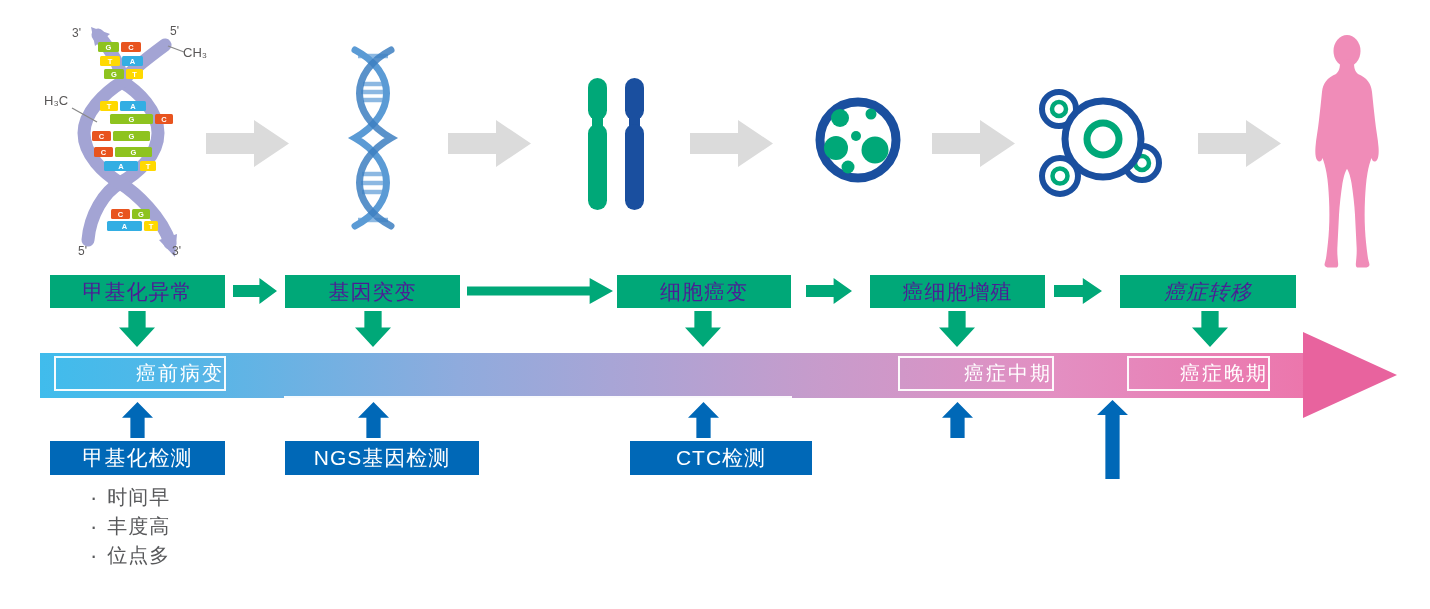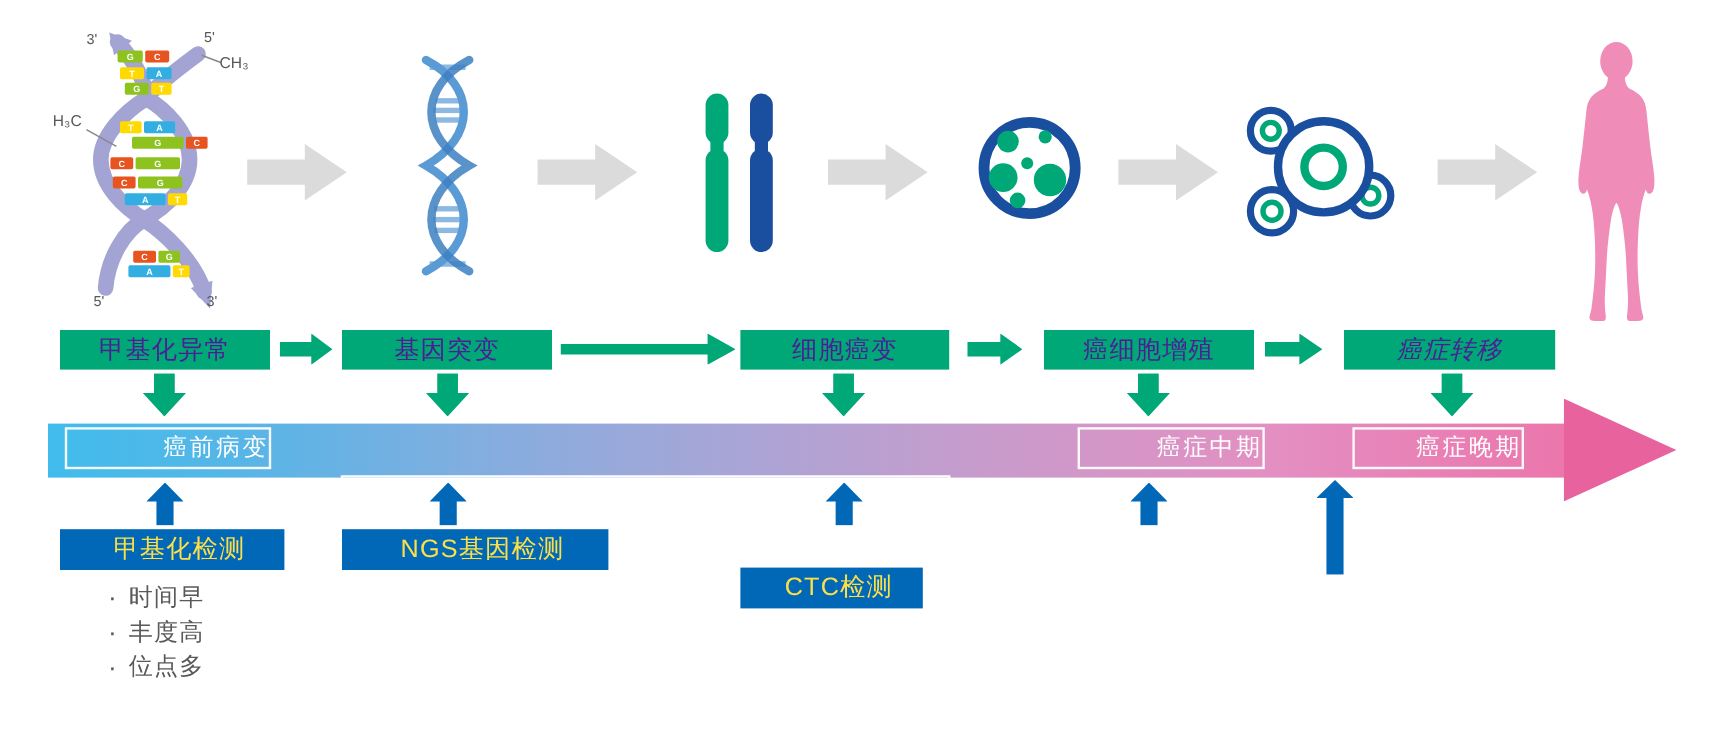--- a/index.html
+++ b/index.html
@@ -35,22 +35,22 @@
     color:#fff;text-align:right;font-size:20px;line-height:31px;height:35px;letter-spacing:2px;
   }
   
   .up-arrow{
     background:#0068B7;
     clip-path:polygon(50% 0,100% 44%,73% 44%,73% 100%,27% 100%,27% 44%,0 44%);
   }
   .up-arrow.tall{clip-path:polygon(50% 0,100% 19%,73% 19%,73% 100%,27% 100%,27% 19%,0 19%);}
   
   .detect-box{
-    background:#0068B7;color:#fde047;text-align:center;
-    height:34px;line-height:34px;font-size:21px;letter-spacing:1px;padding-left:12px;
+    background:#0068B7;color:#ffffff;text-align:center;
+    height:34px;line-height:34px;font-size:21px;letter-spacing:1px;
   }
   
   .feature-row{display:flex;align-items:center;height:29px;color:#58595B;font-size:20px;letter-spacing:1px;}
   .feature-row .dot{margin-right:9px;font-size:22px;}
   
   .prime-label{font-size:12px;fill:#595757;}
   .chem-label{font-size:13px;fill:#595757;}
   .base-letter{font-weight:bold;font-size:7.5px;fill:#fff;text-anchor:middle;}
 </style>
 </head>
@@ -219,22 +219,22 @@
   <div class="abs stage-box" style="left:870px;top:356px;width:156px;margin-left:28px;">癌症中期</div>
   <div class="abs stage-box" style="left:1127px;top:356px;width:143px;">癌症晚期</div>
 
   <div class="abs up-arrow" style="left:122px;top:402px;width:31px;height:36px;"></div>
   <div class="abs up-arrow" style="left:358px;top:402px;width:31px;height:36px;"></div>
   <div class="abs up-arrow" style="left:688px;top:402px;width:31px;height:36px;"></div>
   <div class="abs up-arrow" style="left:942px;top:402px;width:31px;height:36px;"></div>
   <div class="abs up-arrow tall" style="left:1097px;top:400px;width:31px;height:79px;"></div>
 
   <div class="abs detect-box" style="left:50px;top:441px;width:175px;">甲基化检测</div>
-  <div class="abs detect-box" style="left:285px;top:441px;width:210px;">NGS基因检测</div>
-  <div class="abs detect-box" style="left:617px;top:441px;width:140px;margin-top:32px;">CTC检测</div>
+  <div class="abs detect-box" style="left:285px;top:441px;width:194px;">NGS基因检测</div>
+  <div class="abs detect-box" style="left:630px;top:441px;width:182px;">CTC检测</div>
 
   <div class="abs" style="left:90px;top:483px;">
     <div class="feature-row">
       <span class="dot">·</span>
       <span>时间早</span>
     </div>
     <div class="feature-row">
       <span class="dot">·</span>
       <span>丰度高</span>
     </div>

